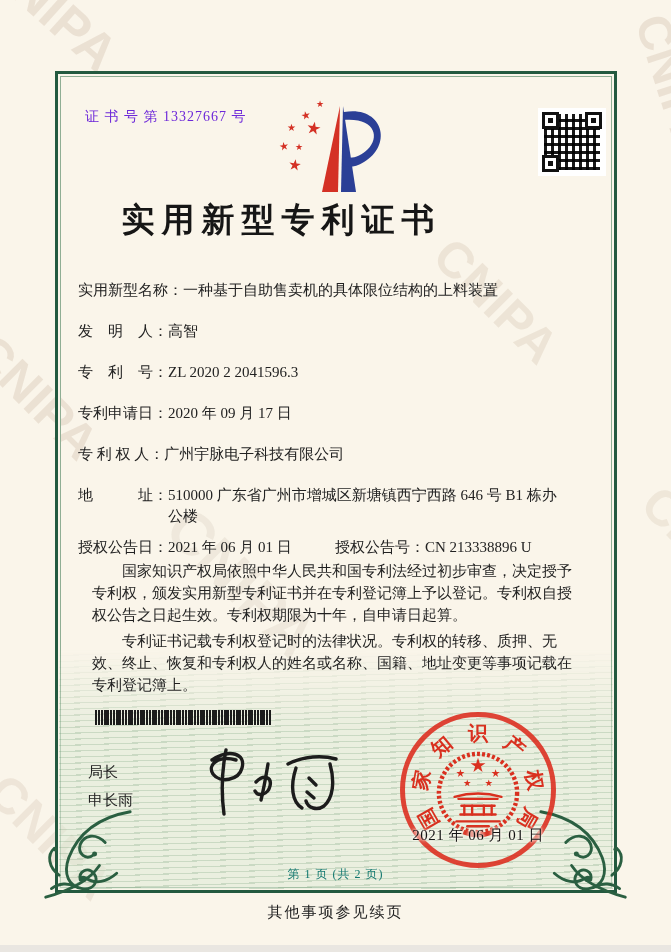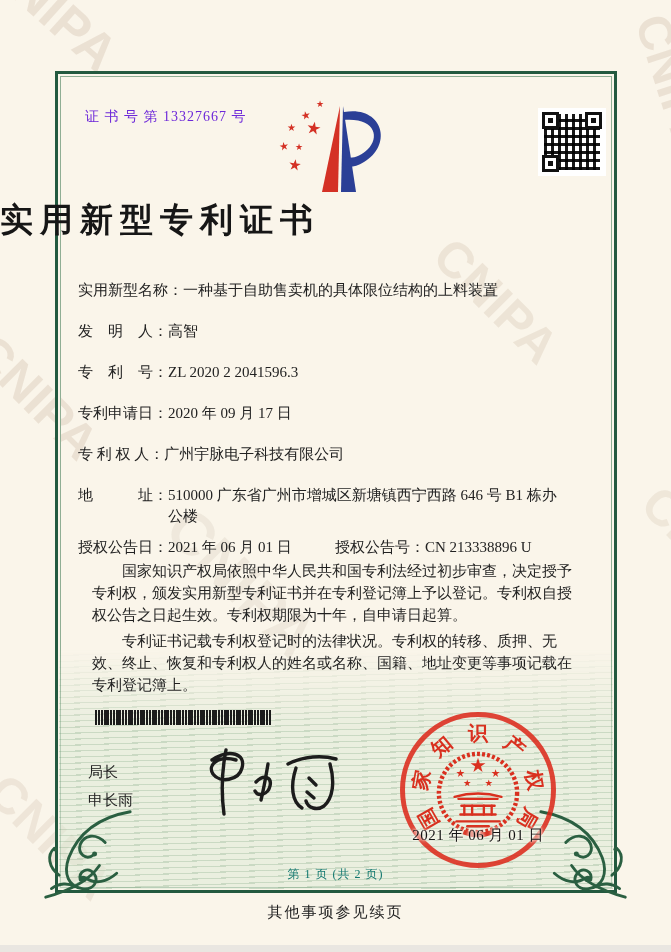--- a/index.html
+++ b/index.html
@@ -44,21 +44,21 @@
   .qr{position:absolute;left:538px;top:108px;width:68px;height:68px;background:#fff;padding:0;}
   .qr-inner{position:absolute;left:6px;top:6px;width:56px;height:56px;
       background-image:
         repeating-linear-gradient(90deg,#191919 0 3px,transparent 3px 7px),
         repeating-linear-gradient(0deg,#191919 0 3px,transparent 3px 8px);
       background-blend-mode:multiply;}
   .finder{position:absolute;width:17px;height:17px;background:#fff;border:3px solid #111;box-sizing:border-box;}
   .finder::after{content:"";position:absolute;left:3px;top:3px;width:5px;height:5px;background:#111;}
   .f-tl{left:4px;top:4px;} .f-tr{right:4px;top:4px;} .f-bl{left:4px;bottom:4px;}
 
-  .title{position:absolute;left:0;top:198px;width:563px;
+  .title{position:absolute;left:0;top:198px;width:563px;text-align:center;
          font-size:33px;font-weight:700;letter-spacing:7px;color:#161616;}
 
   .fields{position:absolute;left:78px;top:280px;width:486px;font-size:15px;color:#222;}
   .frow{line-height:21px;margin-bottom:20px;}
   .frow.addr{padding-left:90px;text-indent:-90px;margin-bottom:10px;}
   .grant{display:flex;}
   .grant .g1{width:257px;}
 
   .bodytext{position:absolute;left:88px;top:556px;width:494px;font-size:15px;
             line-height:22px;color:#1f1f1f;}

